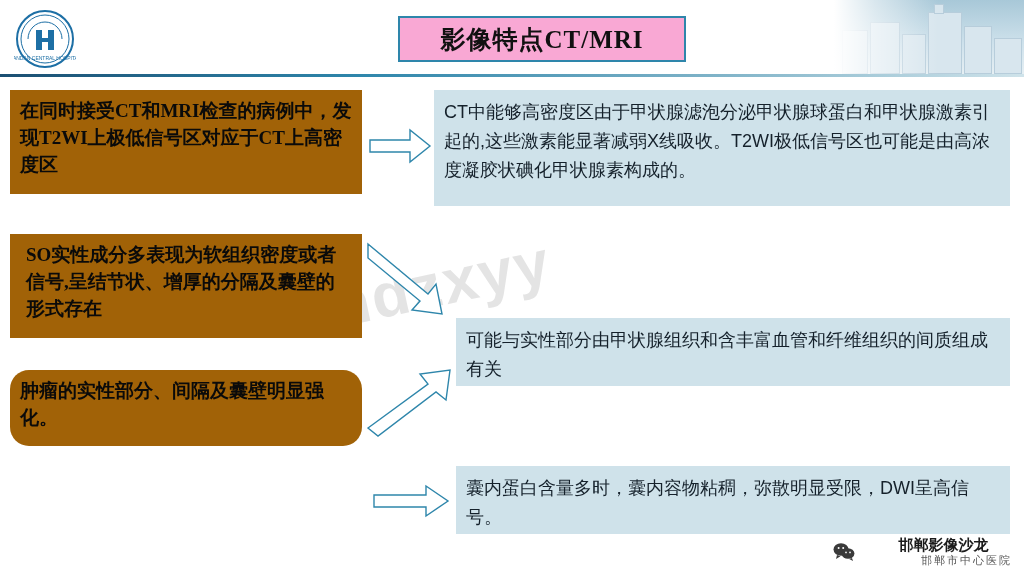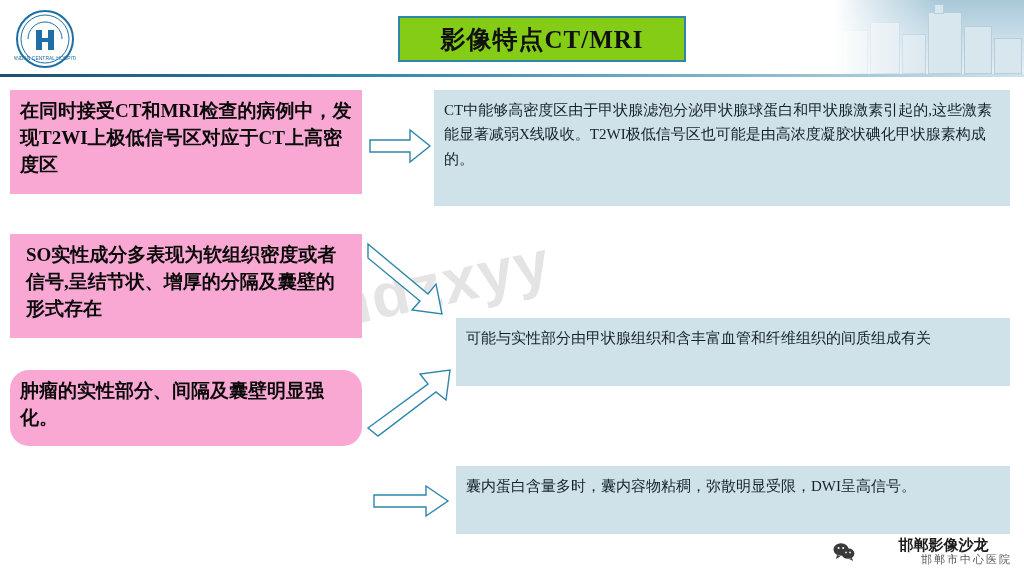--- a/index.html
+++ b/index.html
@@ -47,21 +47,21 @@
   }
   .logo svg { display:block; }
   
   .title-box {
     position: absolute;
     left: 398px;
     top: 16px;
     width: 288px;
     height: 46px;
     border: 2px solid #2e86ab;
-    background: #84cc16;
+    background: #f9a8d4;
     display: flex;
     align-items: center;
     justify-content: center;
     box-sizing: border-box;
   }
   .title-text {
     font-size: 25px;
     font-weight: bold;
     color: #111111;
     letter-spacing: 1px;
@@ -91,31 +91,31 @@
     background: linear-gradient(to right, #ffffff 0%, rgba(255,255,255,0.55) 22%, rgba(255,255,255,0) 55%);
   }
   
   .blk {
     position: absolute;
     box-sizing: border-box;
     padding: 8px 10px;
     line-height: 1.42;
   }
   .blk-left {
-    background: #f9a8d4;
+    background: #a16207;
     color: #0a0a0a;
     font-weight: bold;
     font-size: 19px;
     font-family: "Liberation Serif", serif;
   }
   .blk-right {
     background: #cfe2ea;
     color: #15212b;
-    font-size: 15px;
-    font-family: Liberation Serif, serif;
+    font-size: 18px;
+    font-family: Liberation Sans, sans-serif;
     line-height: 1.62;
   }
   
   .arrow {
     position: absolute;
   }
   .arrow svg { display: block; overflow: visible; }
   
   .watermark {
     position: absolute;
@@ -151,21 +151,21 @@
   .footer-main {
     font-size: 15px;
     font-weight: bold;
     color: #1b1b1b;
     font-family: "Liberation Serif", serif;
   }
   .footer-sub {
     font-size: 11px;
     color: #555555;
     letter-spacing: 2px;
-    font-family: Liberation Mono, monospace;
+    font-family: Liberation Serif, serif;
     margin-left: 46px;
   }
 </style>
 </head>
 <body>
 
 <div class="slide">
 
   <div class="header-band">
 

